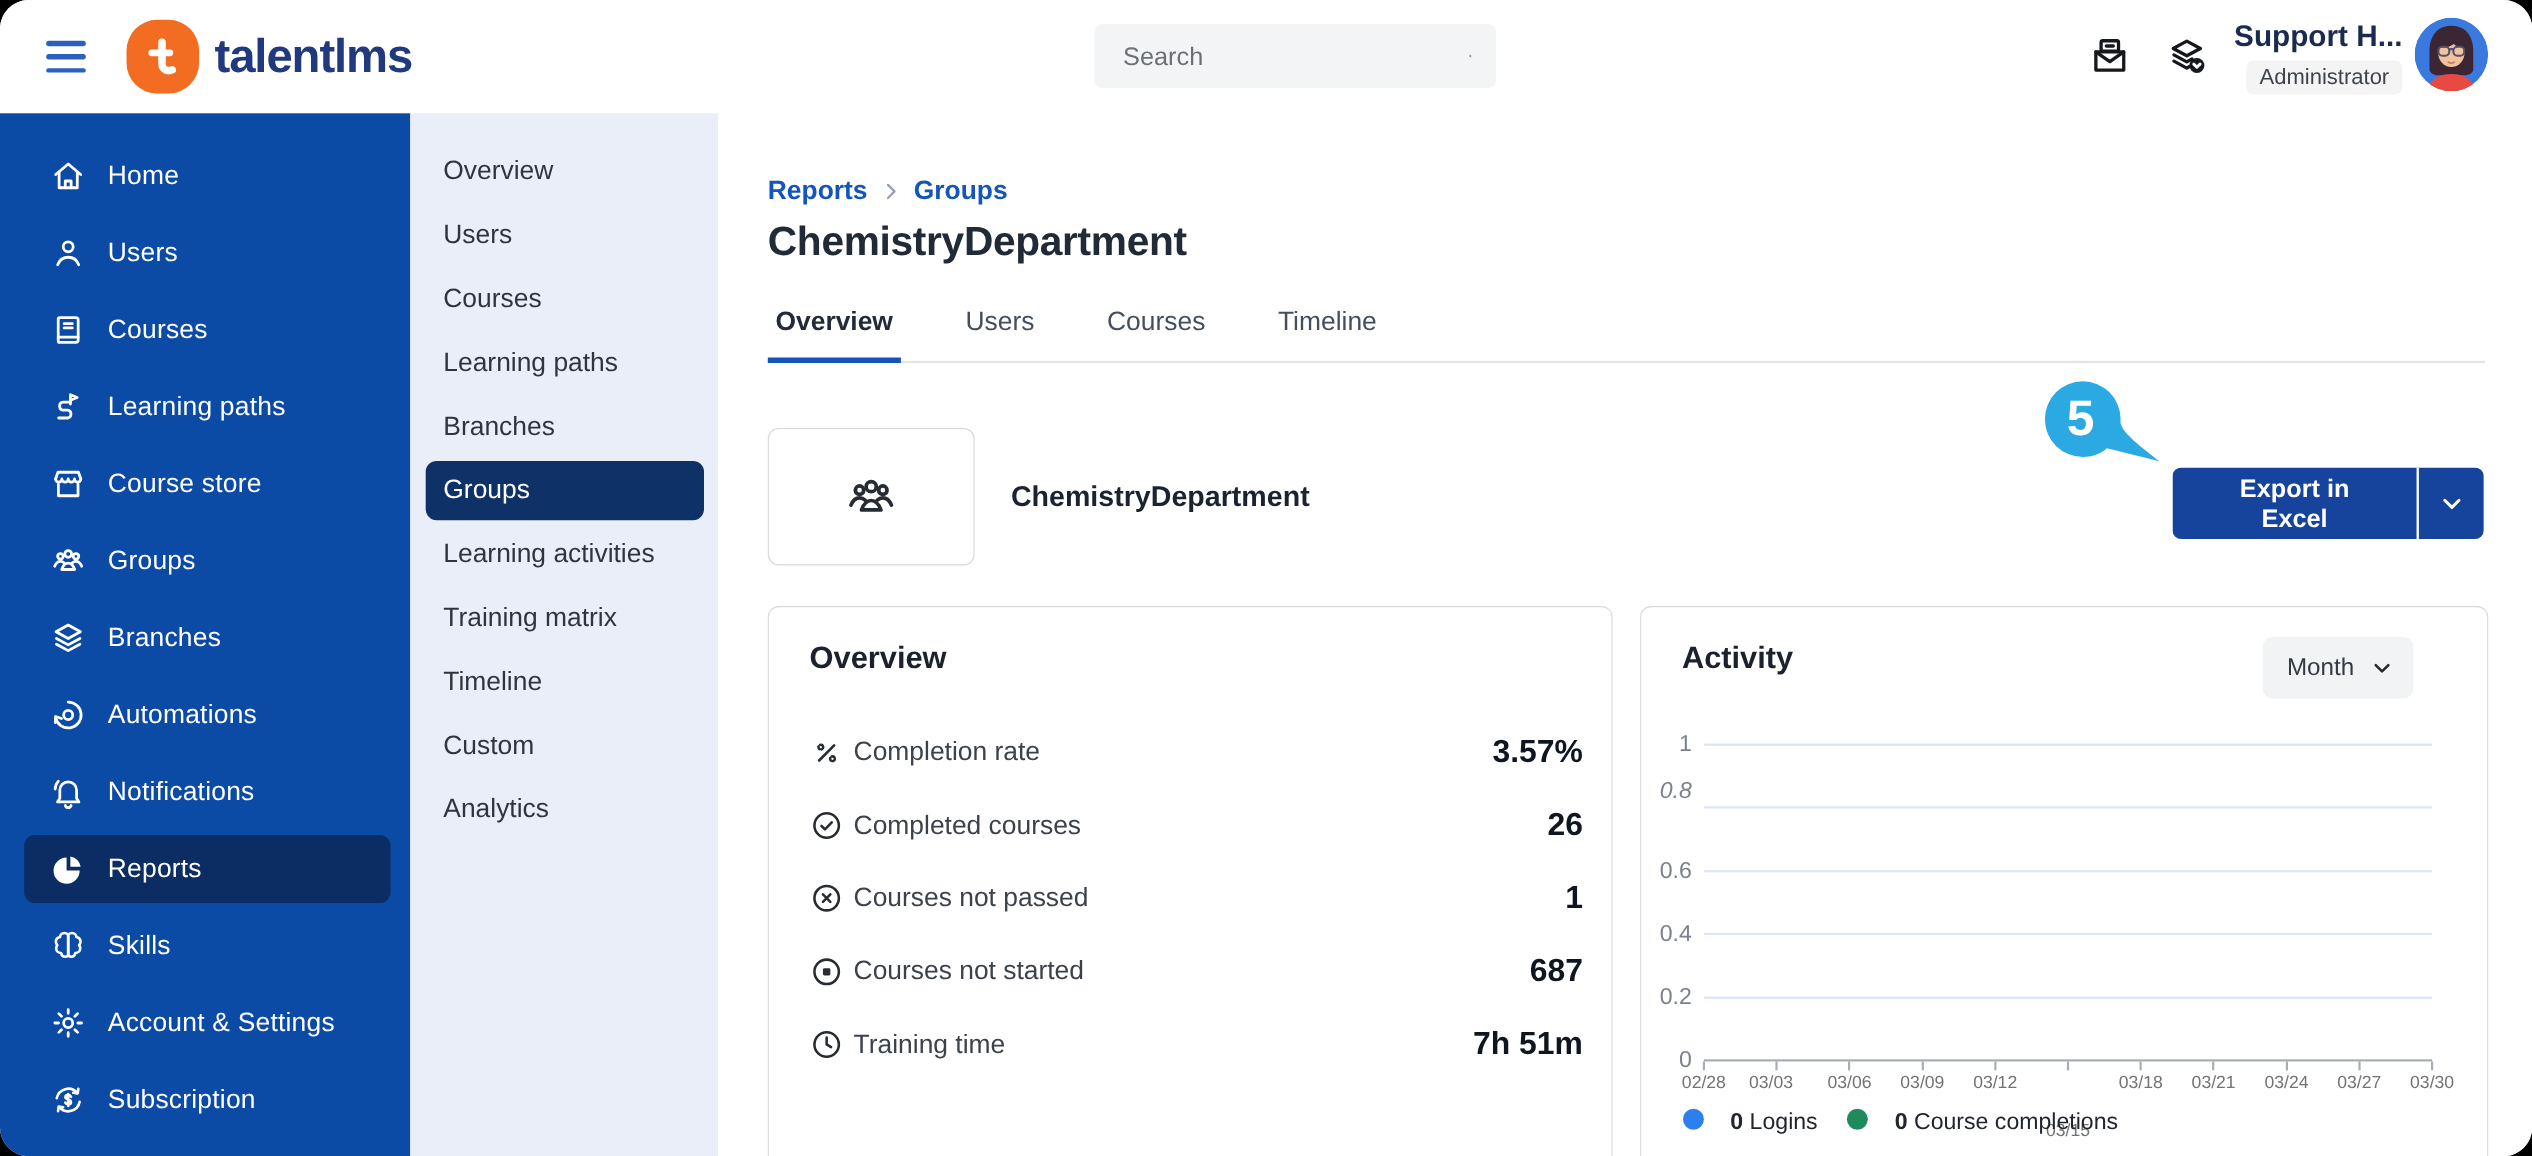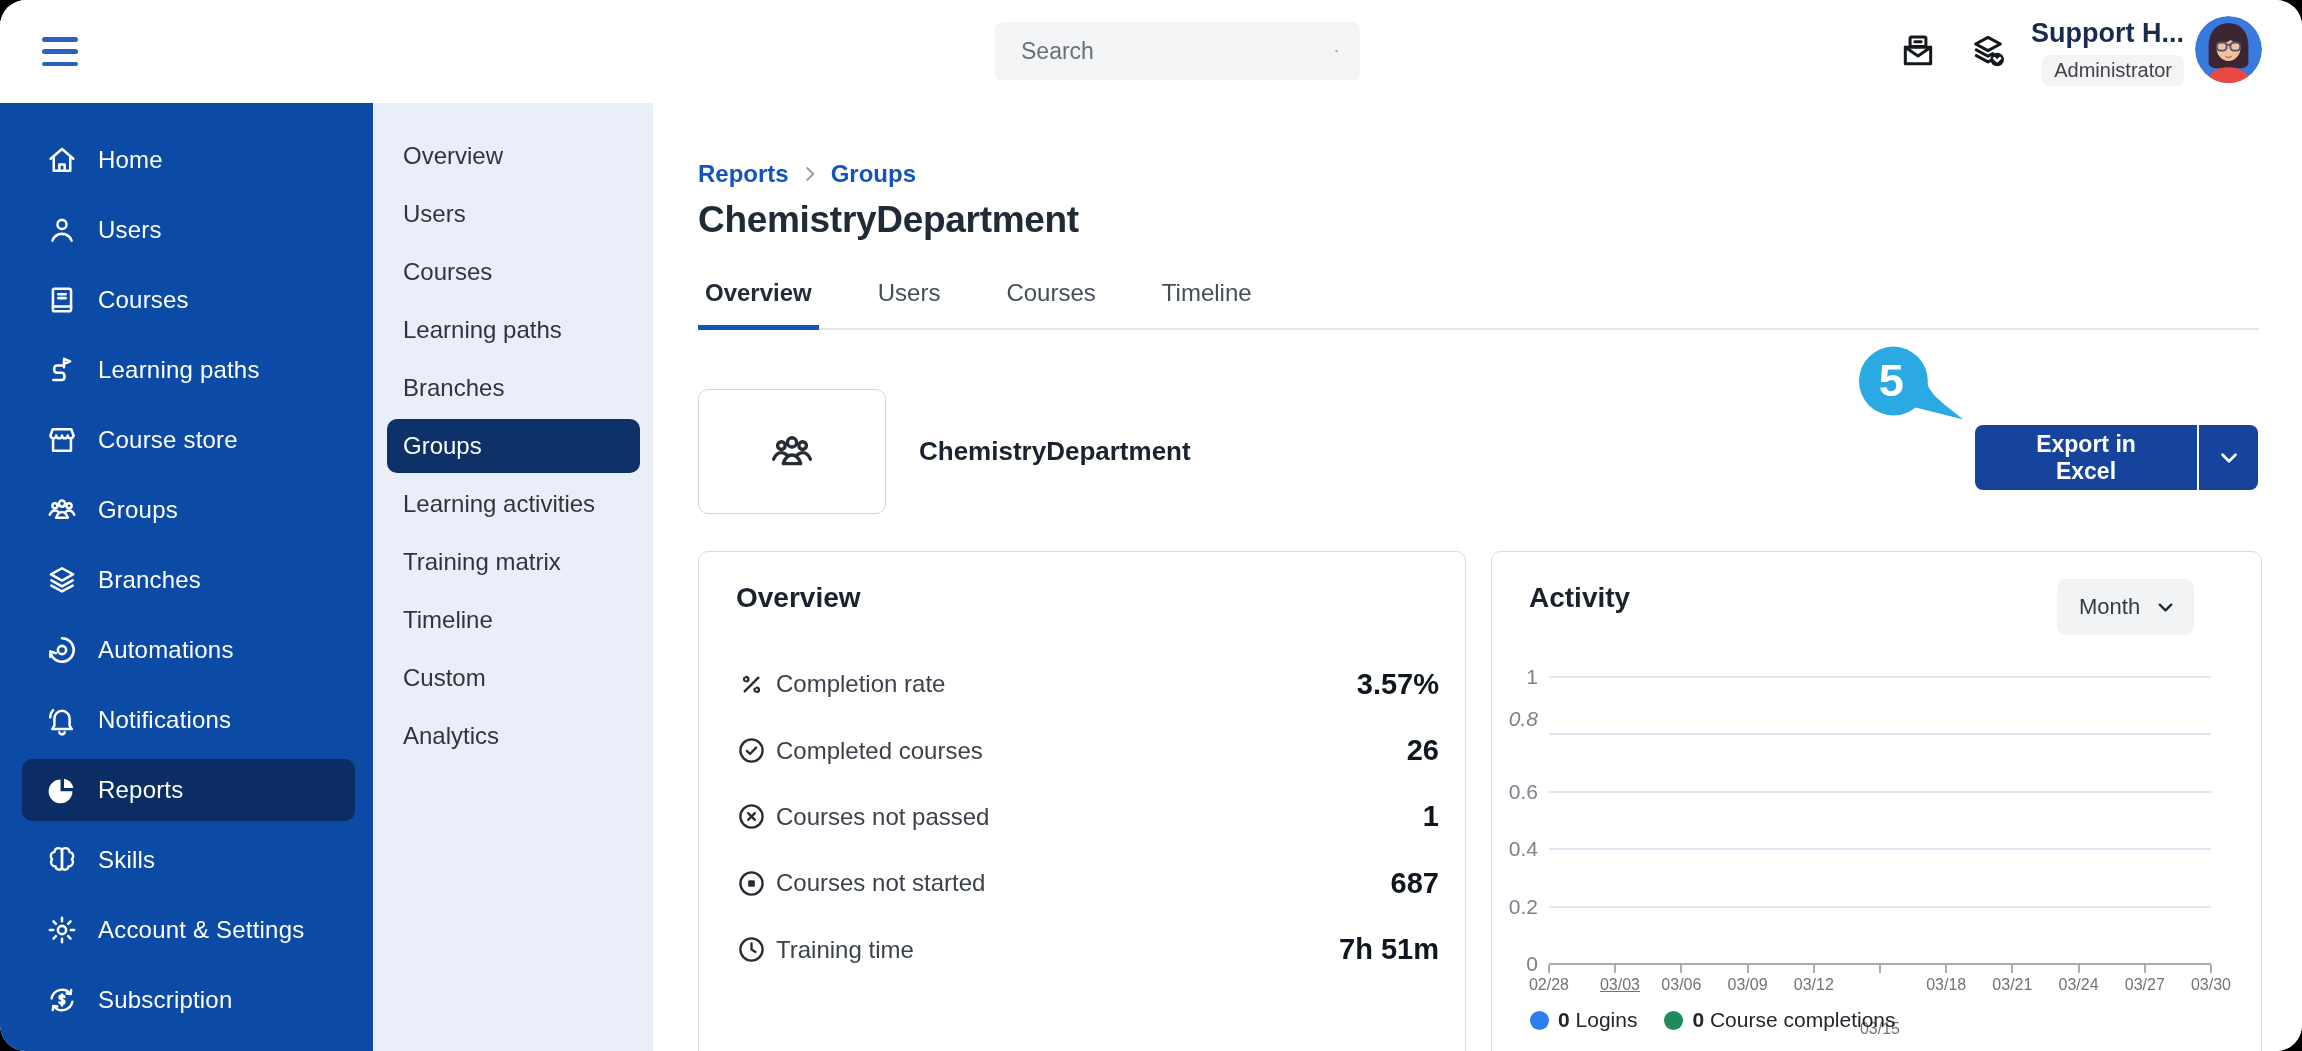--- a/index.html
+++ b/index.html
@@ -81,36 +81,45 @@
   .dropdown-label { margin-left:22px; font-size:22px; color:#333a44; flex:1; }
   .dropdown svg { width:23px; height:23px; color:#23282f; margin-right:17px; }
 
   .chart { position:absolute; inset:0; }
   .gridline { position:absolute; height:2px; background:#dde4f2; }
   .gridline.axis { background:#a7adb5; }
   .ytick-label { position:absolute; left:0; width:46px; text-align:right; font-size:21px; color:#7b828c; }
   .xtick { position:absolute; width:2px; height:8px; background:#a7adb5; }
   .xtick-label { position:absolute; width:66px; text-align:center; font-size:16px; color:#737373; }
   .legend { position:absolute; left:38px; top:456px; display:flex; gap:27px; align-items:center; }
-  .legend-item { display:flex; align-items:center; gap:9px; font-size:21px; color:#21262e; }
+  .legend-item { display:flex; align-items:flex-start; gap:24px; font-size:21px; color:#21262e; }
   .legend-dot { width:19px; height:19px; border-radius:50%; }
   .legend-count { font-weight:bold; }
 </style>
 </head>
 <body>
 
 <div class="stage">
   <div class="window">
 
     <div class="topbar">
       <div class="hamburger">
           <span></span>
           <span></span>
           <span></span>
         </div>
+      <div class="logo">
+        <div class="logo-badge">
+          <svg viewBox="0 0 64 64" width="46" height="46">
+              <path d="M31 13v27c0 8 6.5 10.5 13 8" stroke="#fff" stroke-width="9.5" fill="none" stroke-linecap="round"></path>
+              <path d="M18 26.5h23" stroke="#fff" stroke-width="8.5" stroke-linecap="round"></path>
+            </svg>
+        </div>
+        <div class="logo-word">talentlms</div>
+      </div>
       <div class="search-box">
         <input type="text" placeholder="Search" style="">
         <svg class="search-ic" viewBox="0 0 24 24" fill="none" stroke="currentColor" stroke-width="2.1" stroke-linecap="round">
             <circle cx="10.8" cy="10.8" r="6.3"></circle>
             <path d="M15.6 15.6 20.3 20.3"></path>
           </svg>
       </div>
       <svg class="top-ic ic-inbox" viewBox="0 0 24 24" fill="none" stroke="currentColor" stroke-width="1.9" stroke-linecap="round" stroke-linejoin="round">
           <rect x="7" y="3.2" width="10" height="6" rx="1"></rect>
           <path d="M10 6.2h4"></path>
@@ -395,21 +404,21 @@
                 <div class="ytick-label" style="top: 285.2px;">0.4</div>
                 <div class="gridline" style="left: 57px; width: 662px; top: 238.8px;"></div>
                 <div class="ytick-label" style="top: 227.8px;">0.6</div>
                 <div class="gridline" style="left: 57px; width: 662px; top: 181.4px;"></div>
                 <div class="ytick-label" style="top: 155px; font-style: italic;">0.8</div>
                 <div class="gridline" style="left: 57px; width: 662px; top: 124px;"></div>
                 <div class="ytick-label" style="top: 113px;">1</div>
                 <div class="xtick" style="left: 56px; top: 413px;"></div>
                 <div class="xtick-label" style="left: 24px; top: 424px;">02/28</div>
                 <div class="xtick" style="left: 122.2px; top: 413px;"></div>
-                <div class="xtick-label" style="left: 95px; top: 424px; text-decoration: underline;">03/03</div>
+                <div class="xtick-label" style="left: 85px; top: 424px;">03/03</div>
                 <div class="xtick" style="left: 188.4px; top: 413px;"></div>
                 <div class="xtick-label" style="left: 156.4px; top: 424px;">03/06</div>
                 <div class="xtick" style="left: 254.6px; top: 413px;"></div>
                 <div class="xtick-label" style="left: 222.6px; top: 424px;">03/09</div>
                 <div class="xtick" style="left: 320.8px; top: 413px;"></div>
                 <div class="xtick-label" style="left: 288.8px; top: 424px;">03/12</div>
                 <div class="xtick" style="left: 387px; top: 413px;"></div>
                 <div class="xtick-label" style="left: 355px; top: 424px; margin-top: 44px;">03/15</div>
                 <div class="xtick" style="left: 453.2px; top: 413px;"></div>
                 <div class="xtick-label" style="left: 421.2px; top: 424px;">03/18</div>

